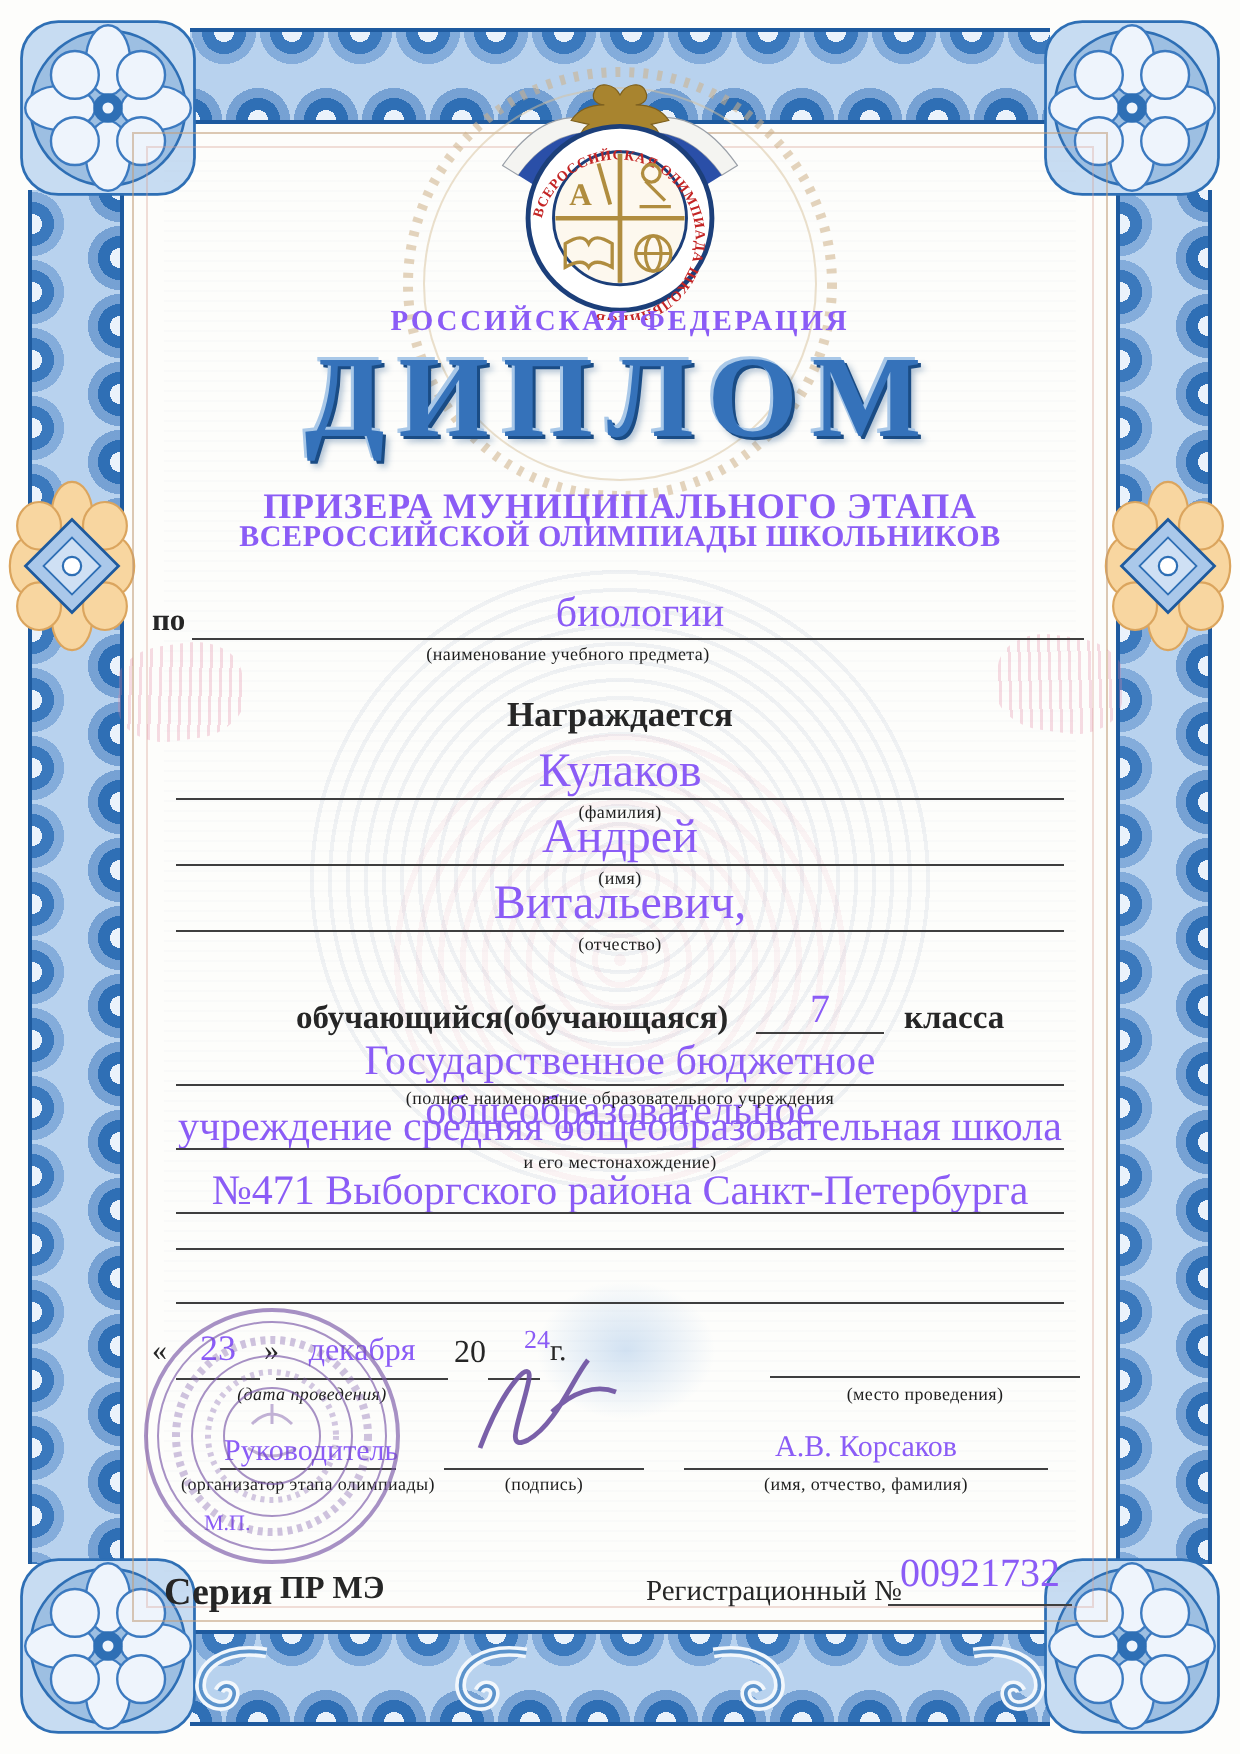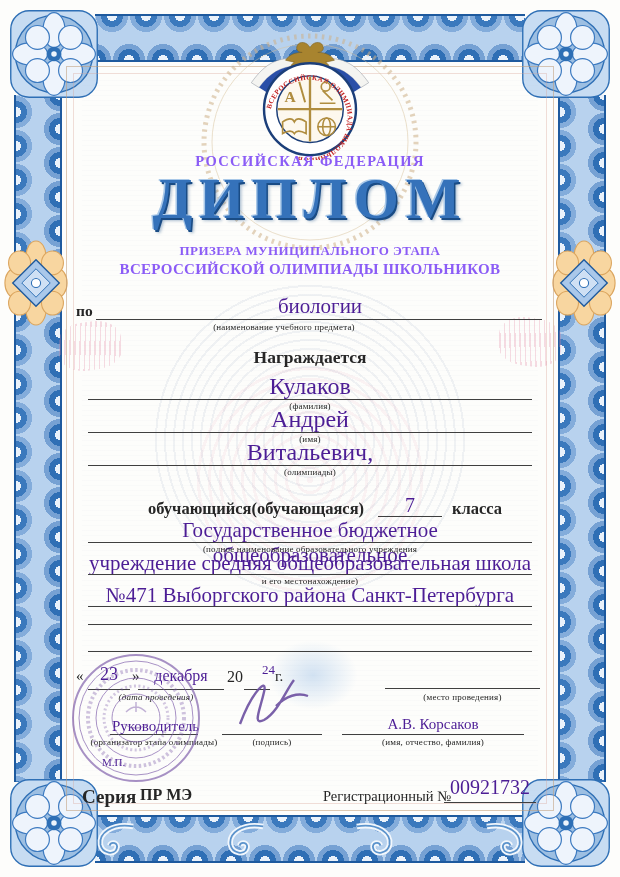--- a/index.html
+++ b/index.html
@@ -4,21 +4,21 @@
 <style>
   html,body{margin:0;padding:0;background:#ffffff;}
   .page{position:relative;width:620px;height:877px;background:#fdfdfb;overflow:hidden;
         font-family:"Liberation Serif","DejaVu Serif",serif;color:#262626;}
   .abs{position:absolute;}
   .ctr{text-align:center;}
   .b{font-weight:bold;}
   .navy{color:#8b5cf6;}
   .cap{font-size:9px;color:#1d1d1d;letter-spacing:.2px;}
   .uline{border-bottom:1.5px solid #3f3f3f;height:0;}
-  .val{color:#4c1d95;}
+  .val{color:#8b5cf6;}
   
   .band{background-color:#b8d2ee;}
   .band-h{
     background-image:
       radial-gradient(circle at 50% 0px, #eaf2fb 0 5px, #3b79bd 5px 11px, rgba(123,166,216,.85) 11px 16px, rgba(123,166,216,0) 16px),
       radial-gradient(circle at 50% 100%, #eaf2fb 0 5px, #2f6fb5 5px 11px, rgba(90,140,200,.7) 11px 16px, rgba(90,140,200,0) 16px);
     background-size:34px 44px;background-position:0 0,17px 0;
     border-top:2px solid #1e5a9e;border-bottom:2px solid #1e5a9e;}
   .band-v{
     background-image:
@@ -170,41 +170,41 @@
     <path d="M72 98 q9 -6 12 0 q3 -6 12 0 l0 12 q-9 -5 -12 0 q-3 -5 -12 0 z" fill="none" stroke="#b08d3f" stroke-width="1.7"></path>
     <g stroke="#b08d3f" stroke-width="1.6" fill="none">
       <circle cx="117" cy="103" r="9"></circle>
       <ellipse cx="117" cy="103" rx="4" ry="9"></ellipse>
       <line x1="108" y1="103" x2="126" y2="103"></line>
     </g>
   </svg>
 
   <div class="abs ctr b navy" style="left:85px;width:450px;top:153px;font-size:14.5px;letter-spacing:1.4px;">РОССИЙСКАЯ ФЕДЕРАЦИЯ</div>
   <div class="abs ctr title" style="left:60px;width:500px;top:170px;">ДИПЛОМ</div>
-  <div class="abs ctr b navy" style="left:85px;width:450px;top:243px;font-size:13px;letter-spacing:.4px;">ПРИЗЕРА МУНИЦИПАЛЬНОГО ЭТАПА</div>
+  <div class="abs ctr b navy" style="left:85px;width:450px;top:243px;font-size:18px;letter-spacing:.4px;">ПРИЗЕРА МУНИЦИПАЛЬНОГО ЭТАПА</div>
   <div class="abs ctr b navy" style="left:85px;width:450px;top:261px;font-size:15px;letter-spacing:.3px;">ВСЕРОССИЙСКОЙ ОЛИМПИАДЫ ШКОЛЬНИКОВ</div>
 
   <div class="abs b" style="left:76px;top:302px;font-size:15.5px;">по</div>
   <div class="abs ctr val" style="left:100px;width:440px;top:294px;font-size:21px;">биологии</div>
   <div class="abs uline" style="left:96px;width:446px;top:319px;"></div>
   <div class="abs ctr cap" style="left:100px;width:368px;top:322px;">(наименование учебного предмета)</div>
 
   <div class="abs ctr b" style="left:85px;width:450px;top:347px;font-size:17.5px;">Награждается</div>
 
   <div class="abs ctr val" style="left:85px;width:450px;top:373px;font-size:24px;">Кулаков</div>
   <div class="abs uline" style="left:88px;width:444px;top:399px;"></div>
   <div class="abs ctr cap" style="left:85px;width:450px;top:400.5px;">(фамилия)</div>
 
   <div class="abs ctr val" style="left:85px;width:450px;top:406px;font-size:24px;">Андрей</div>
   <div class="abs uline" style="left:88px;width:444px;top:432px;"></div>
   <div class="abs ctr cap" style="left:85px;width:450px;top:433.5px;">(имя)</div>
 
   <div class="abs ctr val" style="left:85px;width:450px;top:439px;font-size:24px;">Витальевич,</div>
   <div class="abs uline" style="left:88px;width:444px;top:465px;"></div>
-  <div class="abs ctr cap" style="left:85px;width:450px;top:466.5px;">(олимпиады)</div>
+  <div class="abs ctr cap" style="left:85px;width:450px;top:466.5px;">(отчество)</div>
 
   <div class="abs b" style="left:148px;top:499px;font-size:16.5px;">обучающийся(обучающаяся)</div>
   <div class="abs ctr val" style="left:378px;width:64px;top:494px;font-size:20px;">7</div>
   <div class="abs uline" style="left:378px;width:64px;top:516px;"></div>
   <div class="abs b" style="left:452px;top:499px;font-size:16.5px;">класса</div>
 
   <div class="abs ctr val" style="left:85px;width:450px;top:518px;font-size:21px;">Государственное бюджетное общеобразовательное</div>
   <div class="abs uline" style="left:88px;width:444px;top:542px;"></div>
   <div class="abs ctr cap" style="left:85px;width:450px;top:543.5px;">(полное наименование образовательного учреждения</div>
 

